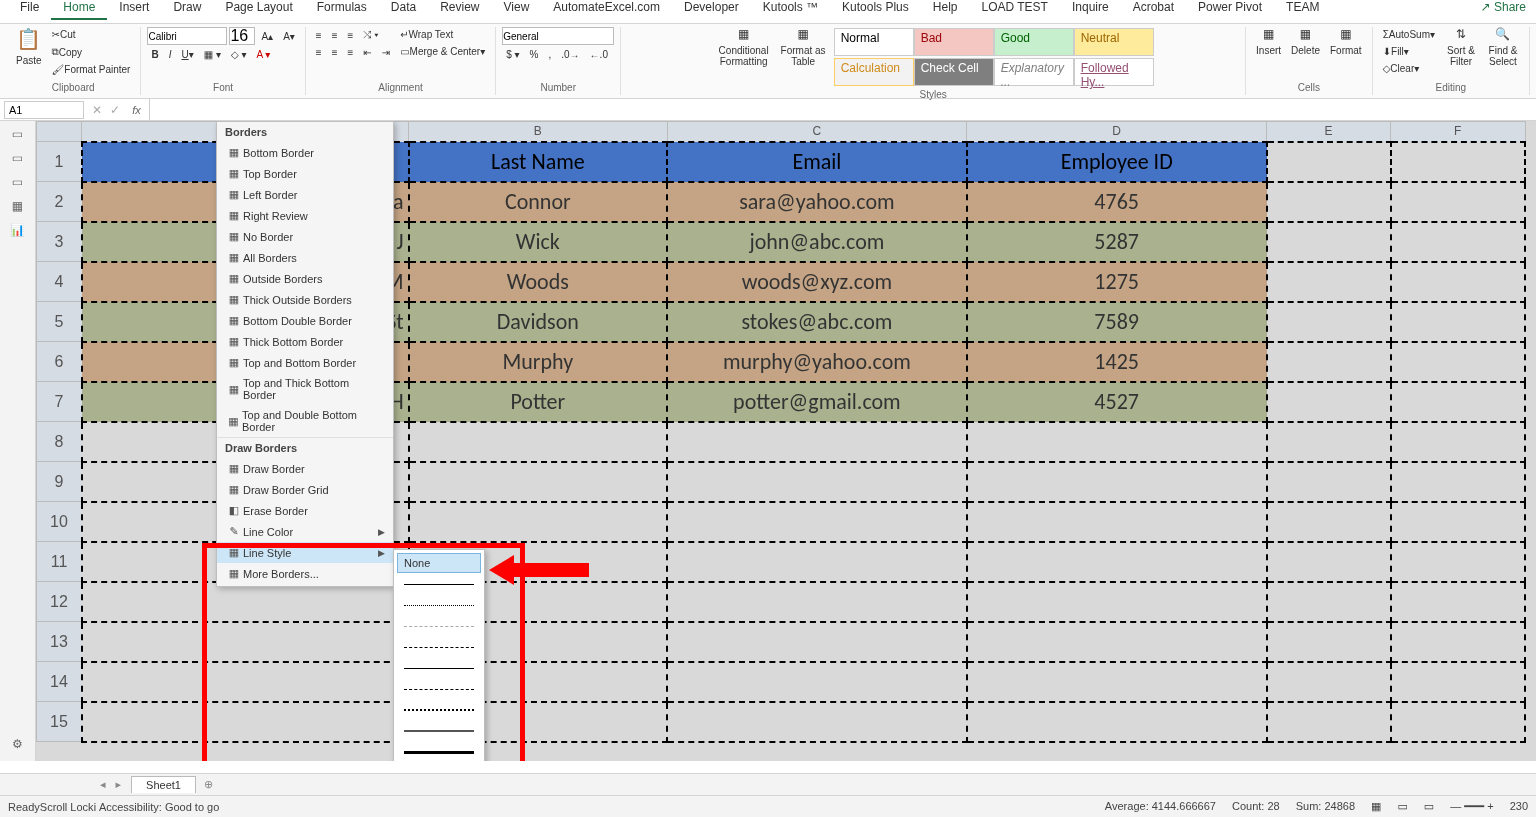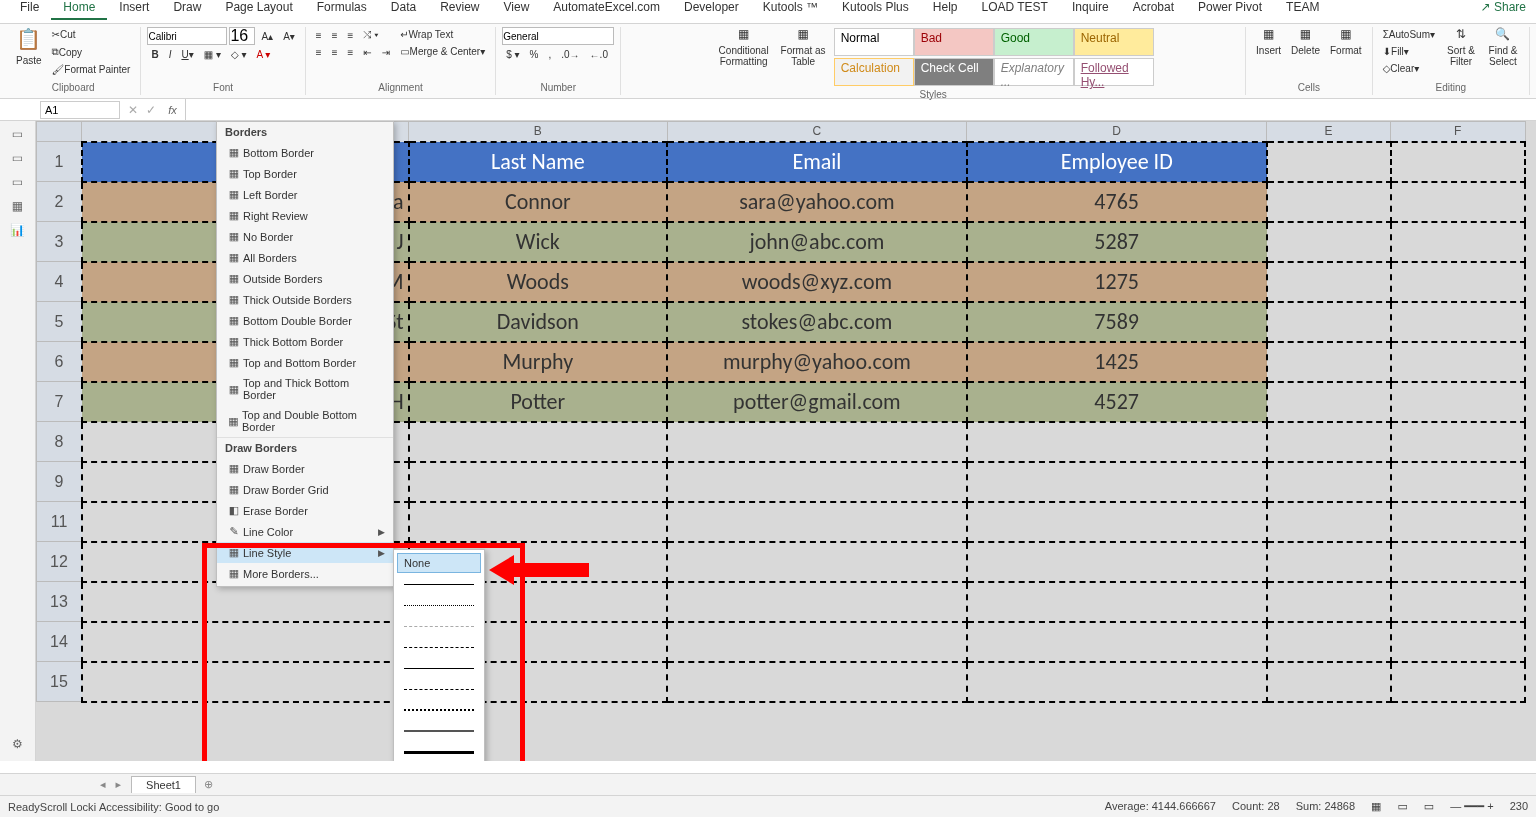--- a/index.html
+++ b/index.html
@@ -9,30 +9,30 @@
   .menubar .tab.active { border-bottom: 2px solid #217346; color: #217346; }
   .share { margin-left: auto; margin-right: 10px; color: #217346; font-size: 12px; }
   .ribbon { display: flex; background: #fafafa; border-bottom: 1px solid #d4d4d4; height: 75px; padding: 3px 6px; gap: 0; }
   .ribbon-group { display: flex; flex-direction: column; align-items: center; border-right: 1px solid #e0e0e0; padding: 0 6px; }
   .ribbon-group-content { display: flex; flex: 1; align-items: flex-start; gap: 2px; }
   .ribbon-group-label { font-size: 10px; color: #666; margin-top: auto; padding: 2px 0; }
   .ribbon-btn { display: inline-flex; align-items: center; padding: 2px 4px; font-size: 10px; cursor: pointer; white-space: nowrap; }
   .font-select { font-size: 10px; height: 18px; width: 80px; border: 1px solid #bbb; }
   .size-input { width: 26px; height: 18px; font-size: 16px; border: 1px solid #bbb; }
   .style-cell { border: 1px solid #ccc; width: 80px; height: 28px; padding: 2px 6px; font-size: 12px; margin: 1px; display: inline-block; }
-  .formula-bar { display: flex; align-items: center; border-bottom: 1px solid #d4d4d4; height: 22px; background: #fff; padding-left: 36px; }
+  .formula-bar { display: flex; align-items: center; border-bottom: 1px solid #d4d4d4; height: 22px; background: #fff; }
   .name-box { width: 80px; border: 1px solid #ccc; margin: 0 4px; padding: 2px 4px; font-size: 11px; }
   .fx-label { color: #666; font-style: italic; font-size: 11px; margin: 0 8px; }
   .sheet-wrap { position: relative; height: 640px; background: #d9d9d9; overflow: hidden; }
   table.sheet { border-collapse: collapse; table-layout: fixed; width: 1490px; }
   table.sheet th.colh { background: #d6dce4; border: 1px solid #bbb; height: 20px; font-weight: normal; color: #555; font-size: 12px; }
   table.sheet th.rowh { background: #d6dce4; border: 1px solid #bbb; width: 34px; font-weight: normal; color: #555; font-size: 16px; text-align: center; }
   table.sheet td { border: 2px dashed #000; height: 40px; font: 22px Calibri, sans-serif; text-align: center; vertical-align: middle; }
   .selectall { background: #d6dce4; border: 1px solid #bbb; }
-  .hdr-row td { background: #4472c4; color: #ffffff; font-weight: bold; font-size: 26px; }
+  .hdr-row td { background: #4472c4; color: #000000; font-weight: bold; font-size: 26px; }
   .row-even td { background: #c4a484; }
   .row-odd td { background: #a9b18e; }
   .gray td { background: #d9d9d9; }
   .context-menu { position: absolute; left: 216px; top: 0; width: 178px; background: #f5f5f5; border: 1px solid #bfbfbf; box-shadow: 2px 2px 6px rgba(0,0,0,.25); z-index: 20; padding-bottom: 2px; }
   .context-menu .section { color: #444; font-weight: bold; padding: 4px 8px; font-size: 11px; border-top: 1px solid #e0e0e0; }
   .context-menu .section:first-child { border-top: none; }
   .context-menu .mi { display: flex; align-items: center; padding: 4px 8px; font-size: 11px; cursor: pointer; position: relative; }
   .context-menu .mi:hover, .context-menu .mi.hovered { background: #cde6f7; }
   .context-menu .mi .ico { width: 18px; text-align: center; color: #555; }
   .context-menu .mi .arrow { margin-left: auto; font-size: 9px; color: #555; }
@@ -321,20 +321,29 @@
         <tr class="gray">
           <th class="rowh">9</th>
     <td></td>
           <td></td>
     <td></td>
           <td></td>
     <td></td>
           <td></td>
         </tr>
         <tr class="gray">
+          <th class="rowh">10</th>
+    <td></td>
+          <td></td>
+    <td></td>
+          <td></td>
+    <td></td>
+          <td></td>
+        </tr>
+        <tr class="gray">
           <th class="rowh">11</th>
     <td></td>
           <td></td>
     <td></td>
           <td></td>
     <td></td>
           <td></td>
         </tr>
         <tr class="gray">
           <th class="rowh">12</th>

